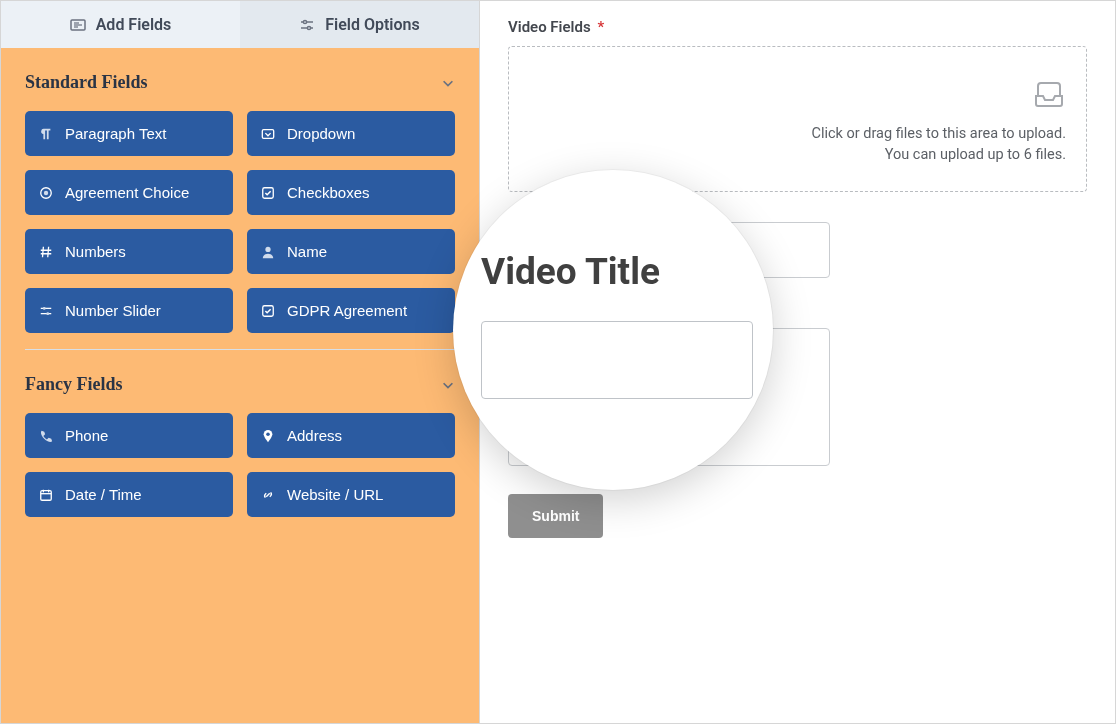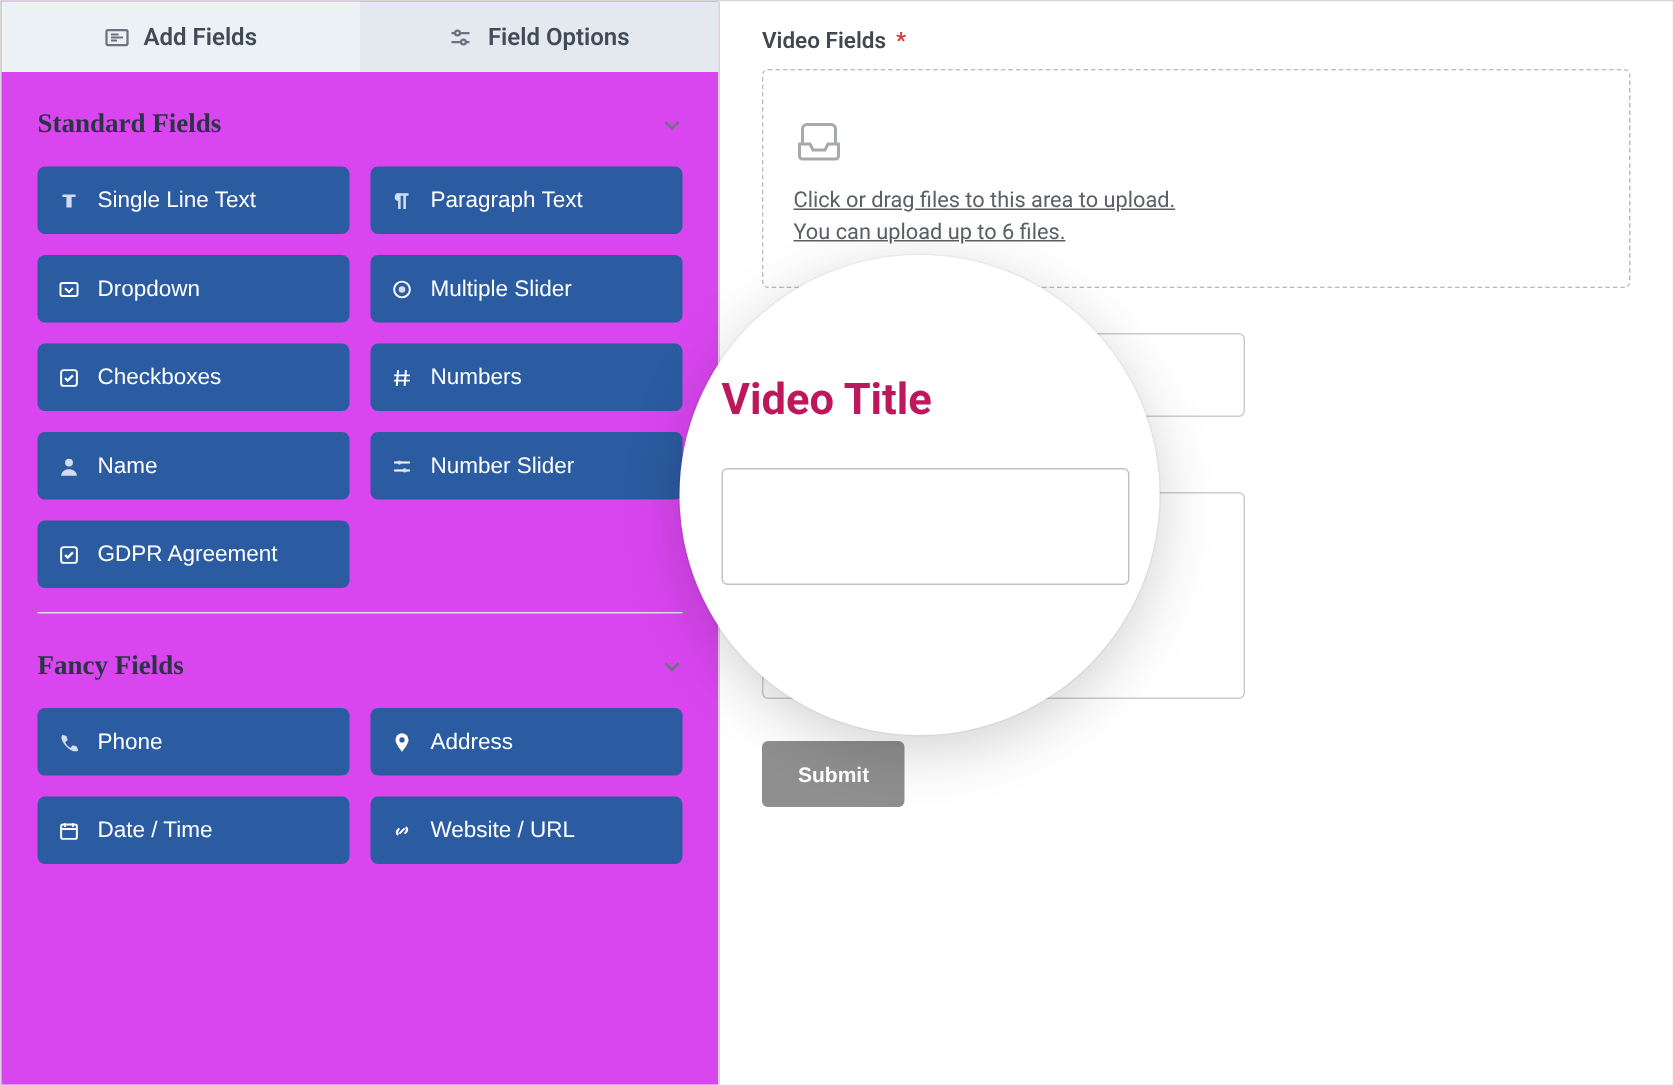--- a/index.html
+++ b/index.html
@@ -13,21 +13,21 @@
 }
 .container {
   display: flex;
   height: 100%;
   border: 1px solid #d6d6d6;
 }
 
 
 .sidebar {
   width: 478px;
-  background: #d946ef;
+  background: #fdba74;
   overflow-y: auto;
 }
 .tabs {
   display: flex;
   background: #e3e9ef;
 }
 .tab {
   flex: 1;
   padding: 14px 0;
   text-align: center;
@@ -101,25 +101,24 @@
   color: #43474e;
   margin-bottom: 10px;
   display: inline-block;
 }
 .req { color: #d63638; margin-left: 3px; }
 
 .upload-area {
   border: 1px dashed #b9bcc0;
   border-radius: 4px;
   padding: 30px 20px 28px;
-  text-align: left;
+  text-align: right;
   color: #5c6066;
   font-size: 14.5px;
   margin-bottom: 30px;
-  text-decoration: underline;
 }
 .upload-icon { width: 34px; height: 32px; fill: none; stroke: #a6a9ae; stroke-width: 2; margin-bottom: 12px; }
 .upload-line1 { margin-bottom: 4px; }
 .big-input {
   width: 322px;
   height: 56px;
   border: 1px solid #c9ccd0;
   border-radius: 4px;
   margin-top: 22px;
 }
@@ -155,23 +154,23 @@
   box-shadow: 0 10px 40px rgba(0,0,0,0.18), 0 0 0 1px rgba(0,0,0,0.04);
   display: flex;
   flex-direction: column;
   align-items: flex-start;
   justify-content: flex-start;
   padding: 80px 20px 0 28px;
   z-index: 10;
   overflow: hidden;
 }
 .mag-title {
-  font-size: 29px;
+  font-size: 37px;
   font-weight: 700;
-  color: #be185d;
+  color: #404040;
   margin-bottom: 28px;
 }
 .mag-input {
   width: 100%;
   height: 78px;
   border: 1px solid #bfc3c8;
   border-radius: 4px;
 }
 </style>
 </head>
@@ -204,43 +203,37 @@
     <div class="section">
       <div class="section-header">
         <span>Standard Fields</span>
         <svg class="chevron" viewBox="0 0 16 16">
             <path d="M3 6l5 5 5-5" fill="none" stroke="#6b7280" stroke-width="2"></path>
           </svg>
       </div>
       <div class="fields-grid">
         <button class="field-btn">
           <svg class="fi" viewBox="0 0 16 16">
-              <path d="M3 3h10v2H10v8H6V5H3z"></path>
-            </svg>
-          <span>Single Line Text</span>
-        </button>
-        <button class="field-btn">
-          <svg class="fi" viewBox="0 0 16 16">
               <path d="M6 2h7v2h-2v10h-2V4H7v10H5V8a3 3 0 1 1 1-6z"></path>
             </svg>
           <span>Paragraph Text</span>
         </button>
         <button class="field-btn">
           <svg class="fi" viewBox="0 0 16 16">
               <rect x="1.5" y="3" width="13" height="10" rx="1.5" fill="none" stroke="currentColor" stroke-width="1.5"></rect>
               <path d="M5 7l3 3 3-3" fill="none" stroke="currentColor" stroke-width="1.5"></path>
             </svg>
           <span>Dropdown</span>
         </button>
         <button class="field-btn">
           <svg class="fi" viewBox="0 0 16 16">
               <circle cx="8" cy="8" r="6" fill="none" stroke="currentColor" stroke-width="1.5"></circle>
               <circle cx="8" cy="8" r="2.5"></circle>
             </svg>
-          <span>Multiple Slider</span>
+          <span>Agreement Choice</span>
         </button>
         <button class="field-btn">
           <svg class="fi" viewBox="0 0 16 16">
               <rect x="2" y="2" width="12" height="12" rx="2" fill="none" stroke="currentColor" stroke-width="1.5"></rect>
               <path d="M5 8l2 2 4-4" fill="none" stroke="currentColor" stroke-width="1.8"></path>
             </svg>
           <span>Checkboxes</span>
         </button>
         <button class="field-btn">
           <svg class="fi" viewBox="0 0 16 16">

